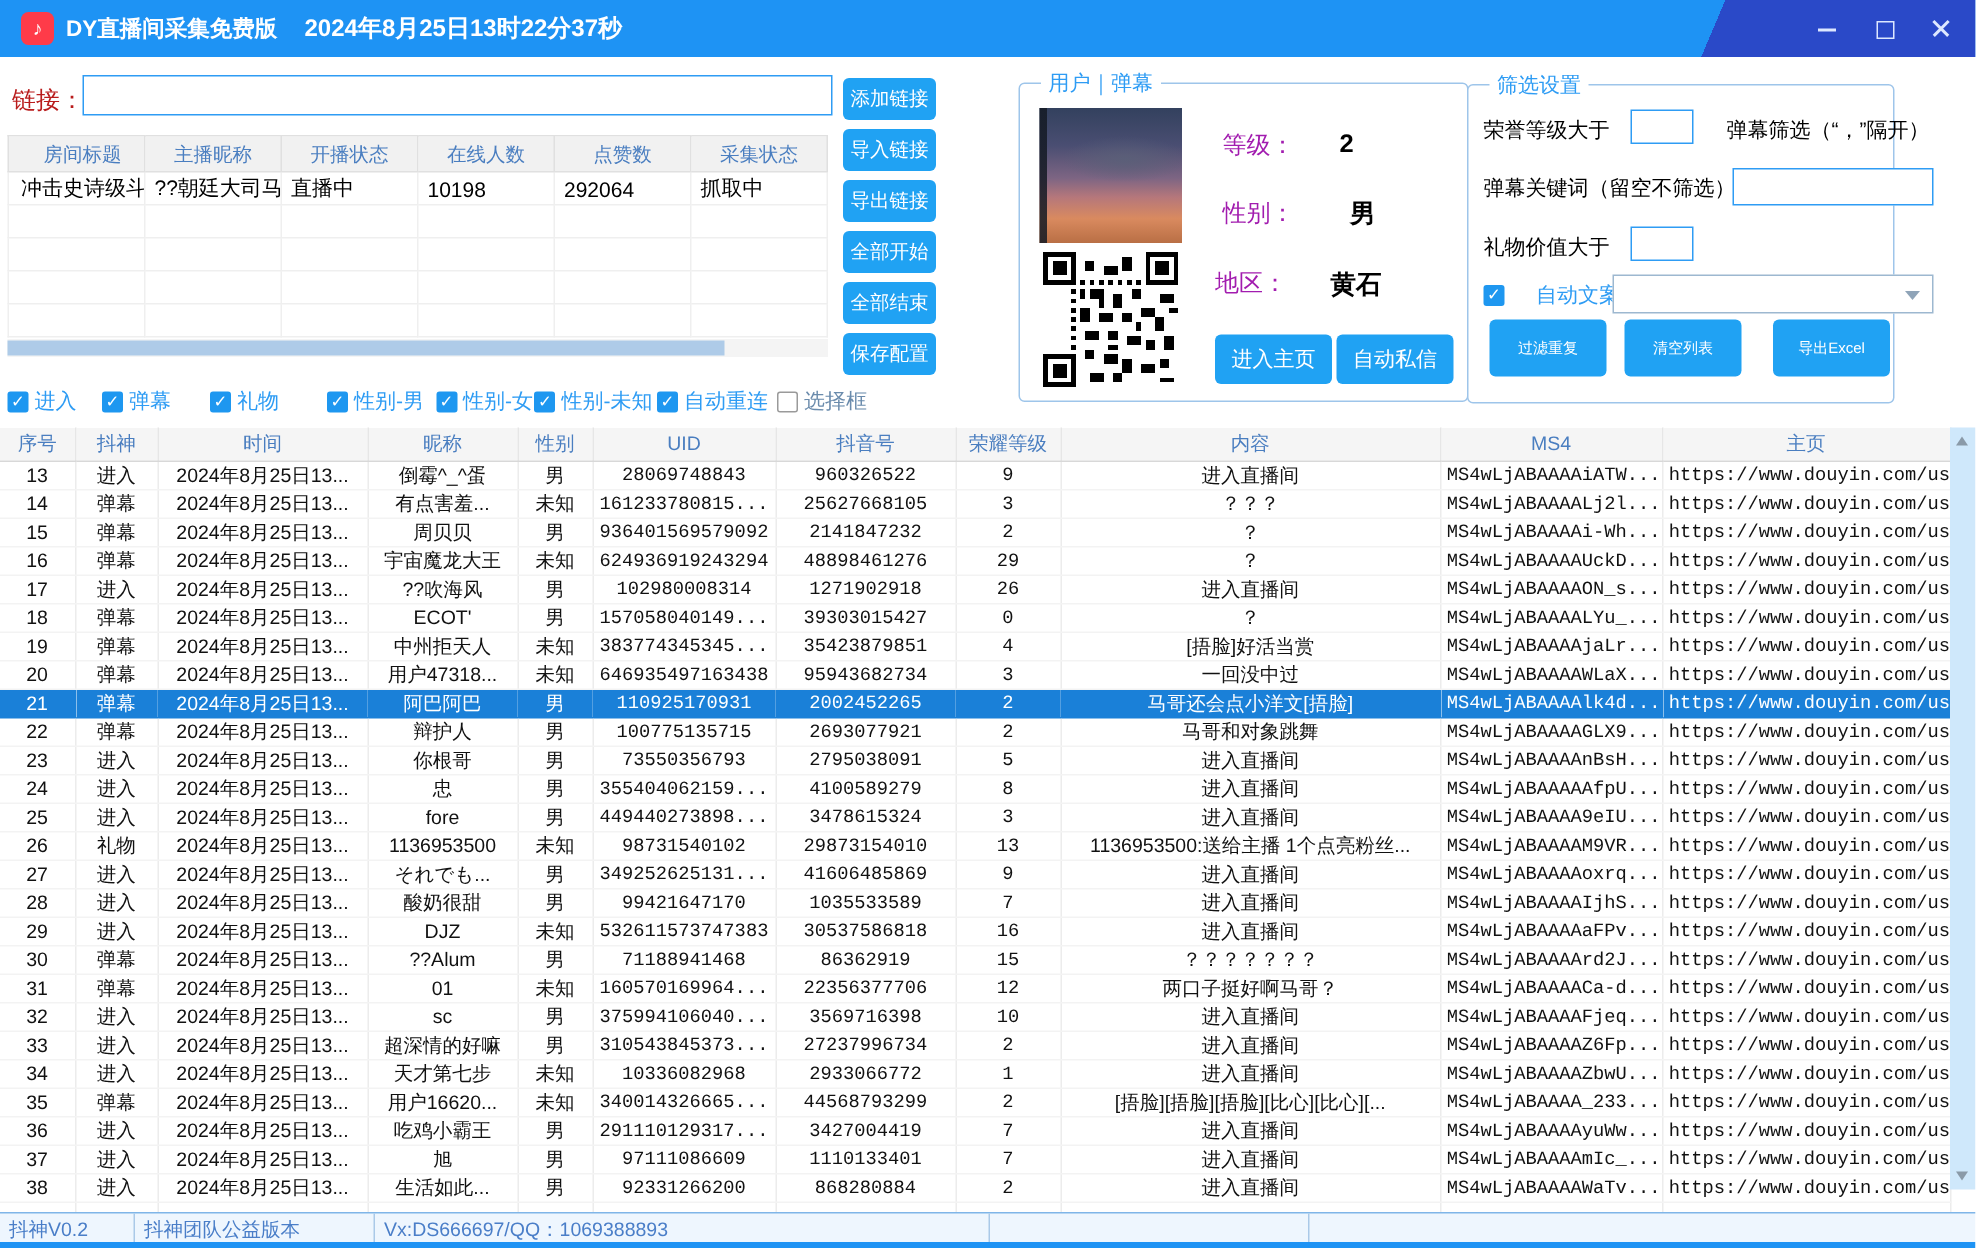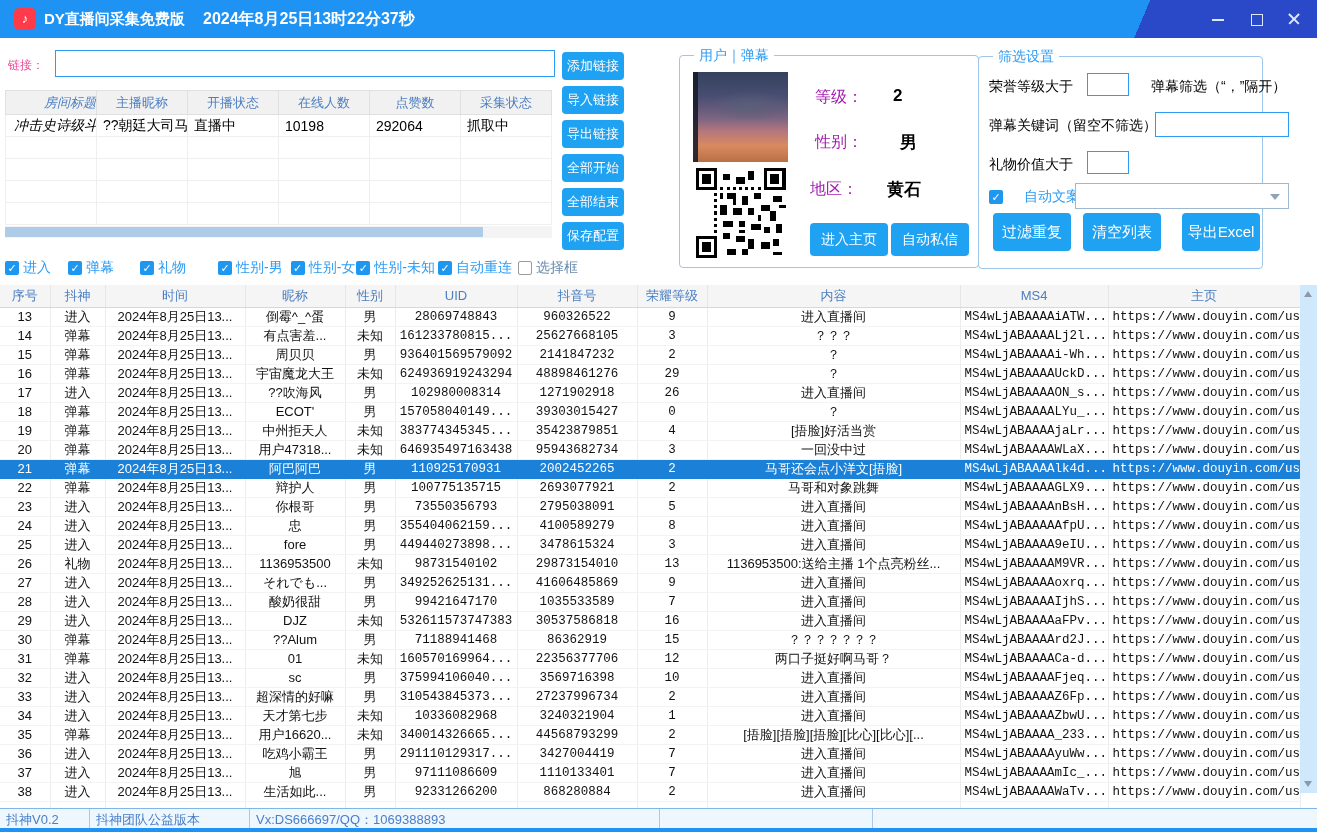--- a/index.html
+++ b/index.html
@@ -20,37 +20,37 @@
   .app-time { position:absolute; left:203px; top:9px; color:#fff; font-weight:bold; font-size:16px; }
   .win-controls { position:absolute; right:16px; top:12px; display:flex; gap:24px; z-index:6; }
   .ctl { width:14px; height:14px; position:relative; cursor:pointer; }
   .ctl-min::after { content:""; position:absolute; left:1px; top:7px; width:12px; height:2px; background:#dde8ff; }
   .ctl-max::after { content:""; position:absolute; left:2px; top:2px; width:10px; height:10px; border:1.5px solid #dde8ff; }
   .ctl-close::before, .ctl-close::after { content:""; position:absolute; left:0; top:6px; width:14px; height:1.6px; background:#dde8ff; }
   .ctl-close::before { transform:rotate(45deg); }
   .ctl-close::after  { transform:rotate(-45deg); }
 
   
-  .link-label { position:absolute; left:8px; top:57px; font-size:12px; color:#ec4899; }
+  .link-label { position:absolute; left:8px; top:57px; font-size:16px; color:#b91c1c; }
   .link-input { position:absolute; left:55px; top:50px; width:500px; height:27px;
     border:1px solid #2e9cf4; background:#fff; font-size:14px; padding:0 6px; outline:none; }
 
   
   .btn-col { position:absolute; left:562px; top:52px; display:flex; flex-direction:column; gap:6px; }
   .btn { background:#20a2f3; color:#fff; border:none; border-radius:4px; width:62px; height:28px;
     font-size:13px; cursor:pointer; font-family:inherit; }
 
   
   .room-table { position:absolute; left:5px; top:90px; width:547px; border-collapse:collapse;
     table-layout:fixed; font-size:13px; background:#fff; border:1px solid #dcdcdc; }
   .room-table th { background:#f1f1f1; color:#4a7ec0; font-weight:normal; height:24px;
     border:1px solid #e0e0e0; overflow:hidden; white-space:nowrap; }
   .room-table td { height:22px; color:#000; border:1px solid #efefef; overflow:hidden;
     white-space:nowrap; padding:0 6px; font-size:14px; }
-  .room-table th:first-child, .room-table td:first-child { text-align:right; padding-left:8px;font-style:italic; }
+  .room-table th:first-child, .room-table td:first-child { text-align:center; padding-left:8px; }
   .room-scroll { position:absolute; left:5px; top:226px; width:547px; height:12px; background:#f4f4f4; }
   .room-scroll-thumb { position:absolute; left:0; top:1px; width:478px; height:10px; background:#aecbe8; }
 
   
   .groupbox { position:absolute; border:1px solid #9ec5ea; border-radius:4px; background:#fff; }
   .box-legend { position:absolute; top:-9px; left:14px; background:#fff; padding:0 5px;
     color:#2e9cf4; font-size:14px; }
 
   
   .user-box { left:655px; top:55px; width:300px; height:213px;margin-left:24px; }
@@ -68,21 +68,21 @@
   
   .filter-box { left:978px; top:56px; width:285px; height:213px; }
   .flabel { position:absolute; font-size:14px; color:#000; white-space:nowrap; }
   .finput { position:absolute; border:1px solid #2e9cf4; background:#fff; height:23px;
     font-size:13px; padding:0 4px; outline:none; }
   .fcombo { position:absolute; left:96px; top:126px; width:214px; height:26px;
     border:1px solid #9db8d0; background:#fff; cursor:pointer; }
   .fcombo-arrow { position:absolute; right:8px; top:10px; width:0; height:0;
     border-left:5px solid transparent; border-right:5px solid transparent; border-top:6px solid #8fa4b8; }
   .fauto { position:absolute; left:10px; top:131px; display:flex; align-items:center; cursor:pointer; }
-  .fbtn { position:absolute; top:156px; width:78px; height:38px; font-size:15px; }
+  .fbtn { position:absolute; top:156px; width:78px; height:38px; font-size:10px; }
 
   
   .toggles { position:absolute; left:0; top:257px; height:22px; display:flex; align-items:center; }
   .toggle { display:flex; align-items:center; cursor:pointer; }
   .toggle .lbl { font-size:14px; color:#2e9cf4; white-space:nowrap; }
   .toggle.un .lbl { color:#6a8bac; }
   .cb { width:14px; height:14px; background:#1e97f0; border-radius:2px; color:#fff;
     font-size:11px; line-height:14px; text-align:center; margin-right:4px; flex:none; }
   .cb.un { background:#fff; border:1px solid #9a9a9a; }
   .toggle:nth-child(1){margin-left:5px;}  .toggle:nth-child(2){margin-left:17px;}
@@ -588,21 +588,21 @@
         <td class="c9">MS4wLjABAAAAZ6Fp...</td>
         <td class="c10">https://www.douyin.com/use</td>
       </tr>
       <tr>
         <td class="c0">34</td>
         <td class="c1">进入</td>
         <td class="c2">2024年8月25日13...</td>
         <td class="c3">天才第七步</td>
         <td class="c4">未知</td>
         <td class="c5">10336082968</td>
-        <td class="c6">3240321904</td>
+        <td class="c6">2933066772</td>
         <td class="c7">1</td>
         <td class="c8">进入直播间</td>
         <td class="c9">MS4wLjABAAAAZbwU...</td>
         <td class="c10">https://www.douyin.com/use</td>
       </tr>
       <tr>
         <td class="c0">35</td>
         <td class="c1">弹幕</td>
         <td class="c2">2024年8月25日13...</td>
         <td class="c3">用户16620...</td>

